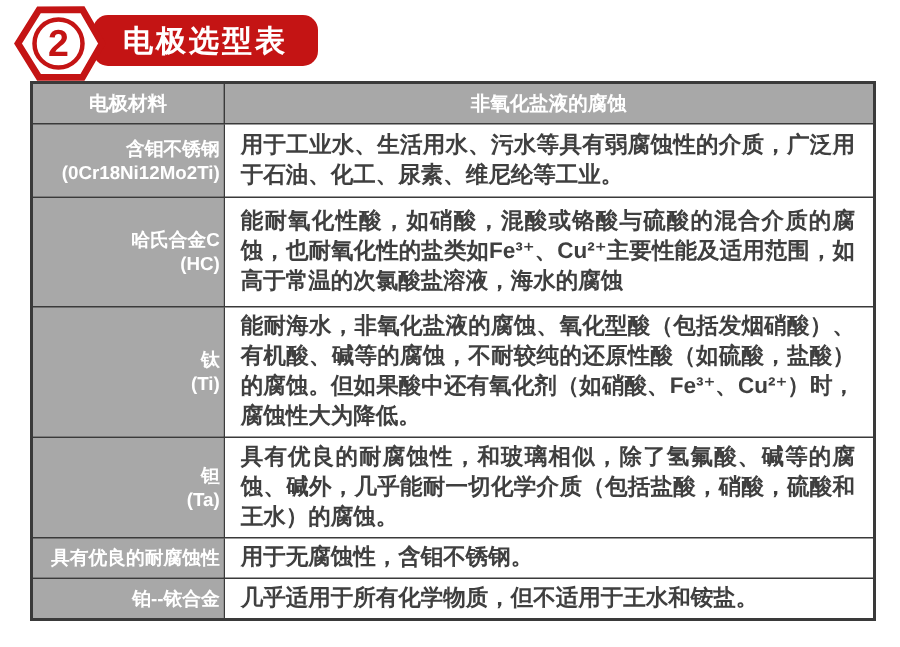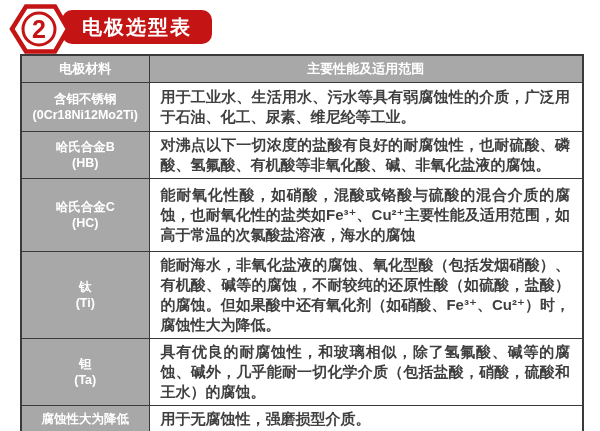--- a/index.html
+++ b/index.html
@@ -23,21 +23,21 @@
 
   
   .etable{position:absolute;left:20px;top:54px;width:562px;
     border-collapse:collapse;table-layout:fixed;}
   .etable col.c-mat{width:128px;}
   .etable col.c-perf{width:434px;}
   .etable th,.etable td{border:1px solid var(--border-dark);vertical-align:middle;}
   .etable{border:2px solid var(--border-dark);}
   .etable thead th{background:var(--cell-gray);color:#ffffff;
     font-size:13px;font-weight:bold;height:27px;text-align:center;}
-  .mat-cell{background:var(--cell-gray);color:#ffffff;text-align:center;
+  .mat-cell{background:var(--cell-gray);color:#ffffff;text-align:right;
     font-size:12.5px;font-weight:bold;line-height:16px;padding:2px 2px;}
   .mat-cell .mline{display:block;}
   .perf-cell{background:#ffffff;color:var(--body-text);
     font-size:15px;font-weight:600;line-height:20px;
     text-align:justify;padding:3px 12px 3px 11px;}
   tr.r1{height:49px;} tr.r2{height:40px;} tr.r3{height:73px;}
   tr.r4{height:75px;} tr.r5{height:47px;} tr.r6{height:25px;} tr.r7{height:24px;}
 </style>
 </head>
 <body>
@@ -58,37 +58,30 @@
   </div>
 
   <table class="etable">
     <colgroup>
         <col class="c-mat">
         <col class="c-perf">
       </colgroup>
     <thead>
       <tr>
         <th>电极材料</th>
-        <th>主要性能及适用范围</th>
+        <th>非氧化盐液的腐蚀</th>
       </tr>
     </thead>
     <tbody>
       <tr class="r1">
         <td class="mat-cell">
           <span class="mline">含钼不锈钢</span>
           <span class="mline">(0Cr18Ni12Mo2Ti)</span>
         </td>
         <td class="perf-cell">用于工业水、生活用水、污水等具有弱腐蚀性的介质，广泛用于石油、化工、尿素、维尼纶等工业。</td>
-      </tr>
-      <tr class="r2">
-        <td class="mat-cell">
-          <span class="mline">哈氏合金B</span>
-          <span class="mline">(HB)</span>
-        </td>
-        <td class="perf-cell">对沸点以下一切浓度的盐酸有良好的耐腐蚀性，也耐硫酸、磷酸、氢氟酸、有机酸等非氧化酸、碱、非氧化盐液的腐蚀。</td>
       </tr>
       <tr class="r3">
         <td class="mat-cell">
           <span class="mline">哈氏合金C</span>
           <span class="mline">(HC)</span>
         </td>
         <td class="perf-cell">能耐氧化性酸，如硝酸，混酸或铬酸与硫酸的混合介质的腐蚀，也耐氧化性的盐类如Fe³⁺、Cu²⁺主要性能及适用范围，如高于常温的次氯酸盐溶液，海水的腐蚀</td>
       </tr>
       <tr class="r4">
         <td class="mat-cell">
@@ -99,20 +92,26 @@
       </tr>
       <tr class="r5">
         <td class="mat-cell">
           <span class="mline">钽</span>
           <span class="mline">(Ta)</span>
         </td>
         <td class="perf-cell">具有优良的耐腐蚀性，和玻璃相似，除了氢氟酸、碱等的腐蚀、碱外，几乎能耐一切化学介质（包括盐酸，硝酸，硫酸和王水）的腐蚀。</td>
       </tr>
       <tr class="r6">
         <td class="mat-cell">
-          <span class="mline">腐蚀性大为降低</span>
+          <span class="mline">具有优良的耐腐蚀性</span>
         </td>
-        <td class="perf-cell">用于无腐蚀性，强磨损型介质。</td>
+        <td class="perf-cell">用于无腐蚀性，含钼不锈钢。</td>
+      </tr>
+      <tr class="r7">
+        <td class="mat-cell">
+          <span class="mline">铂--铱合金</span>
+        </td>
+        <td class="perf-cell">几乎适用于所有化学物质，但不适用于王水和铵盐。</td>
       </tr>
     </tbody>
   </table>
 
 </div>
 
 </body></html>

